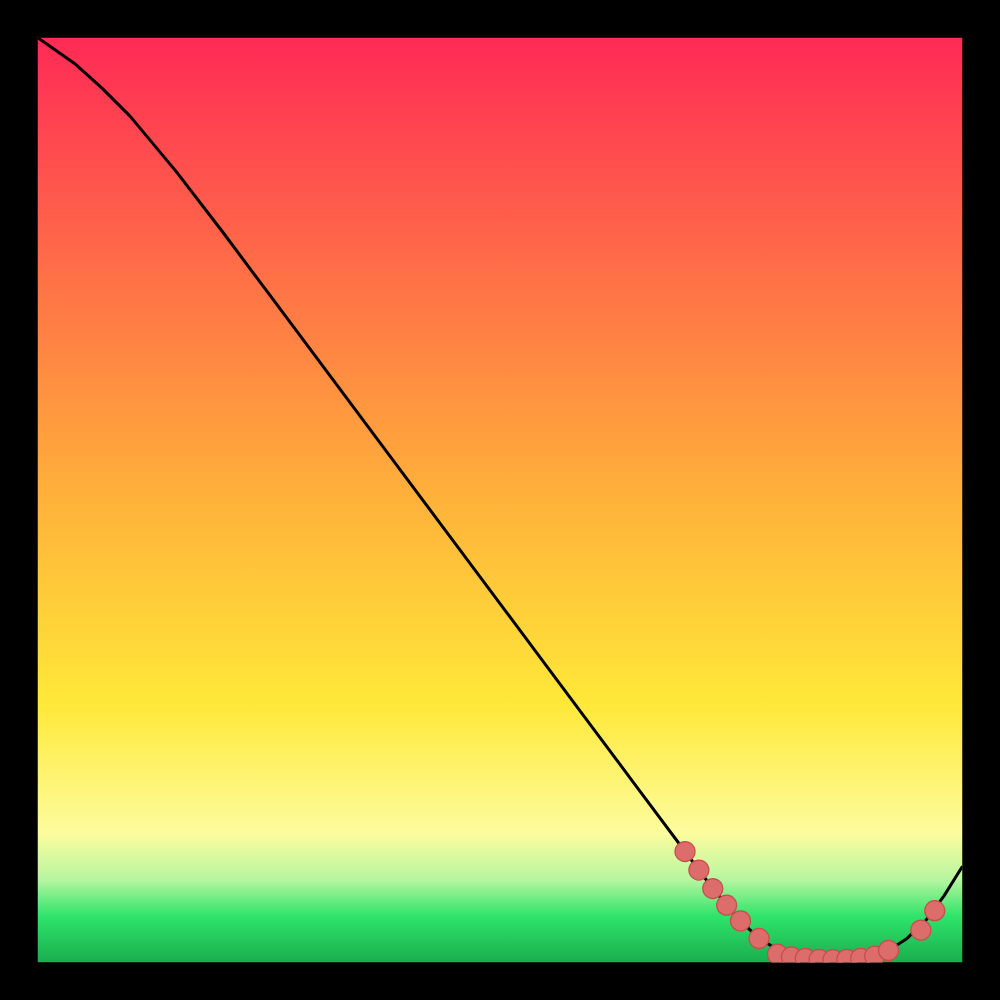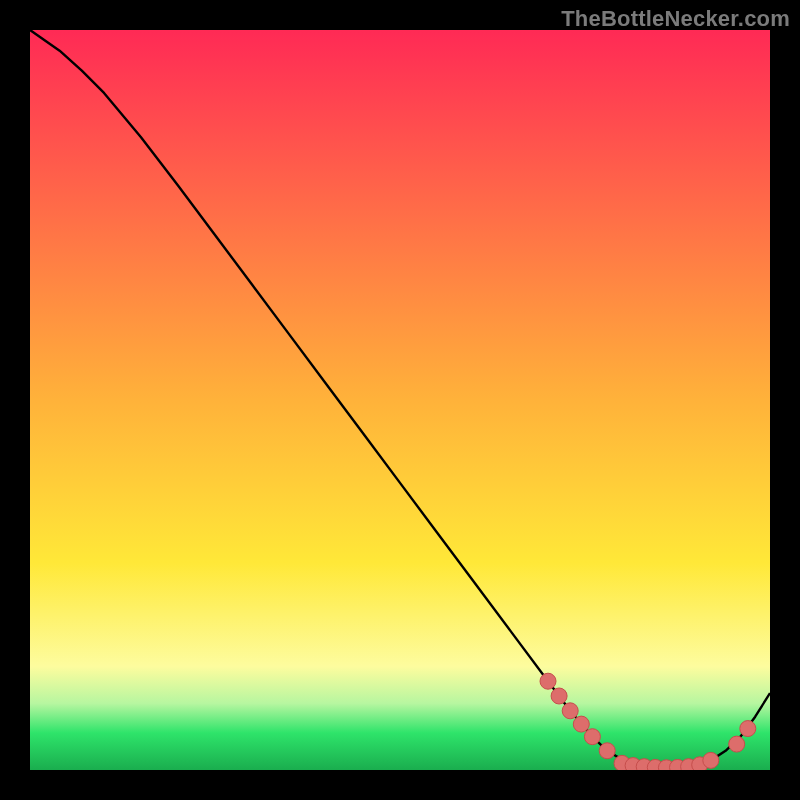--- a/index.html
+++ b/index.html
@@ -36,21 +36,20 @@
     font-weight: 600;
     color: #7b7b7b;
     letter-spacing: 0.2px;
     user-select: none;
   }
 </style>
 </head>
 <body>
 
 <div class="stage">
-  <div class="watermark">TheBottleNecker.com</div>
 
   <div class="plot-area">
     <svg viewBox="0 0 740 740" preserveAspectRatio="none">
       <defs>
         <linearGradient id="bgGrad" x1="0" y1="0" x2="0" y2="1">
           <stop id="g0" offset="0%" stop-color="#ff2a55"></stop>
           <stop id="g1" offset="50%" stop-color="#ffb23a"></stop>
           <stop id="g2" offset="72%" stop-color="#ffe838"></stop>
           <stop id="g3" offset="86%" stop-color="#fdfc9e"></stop>
           <stop id="g4" offset="91%" stop-color="#b7f6a0"></stop>

